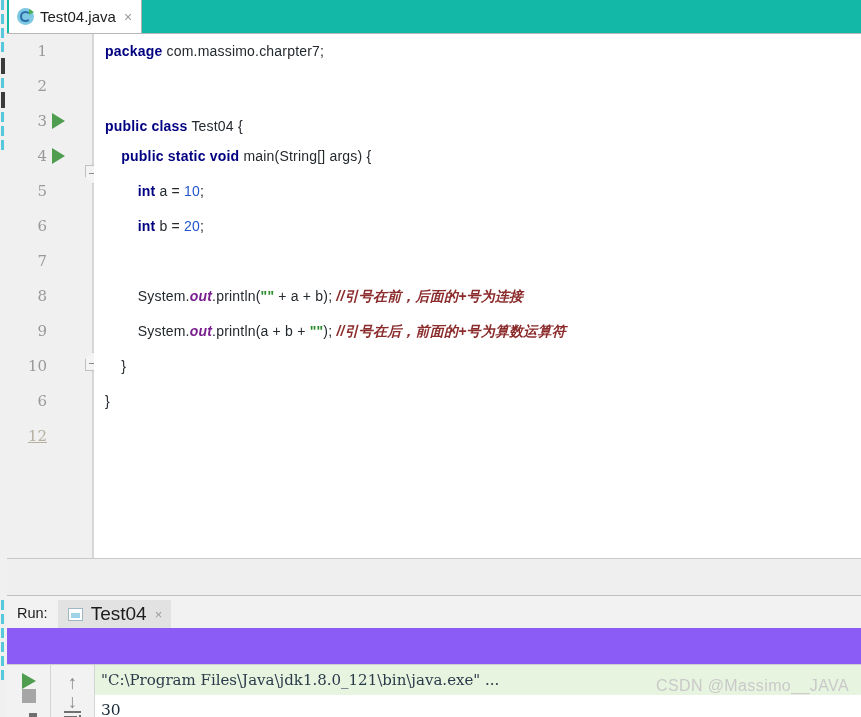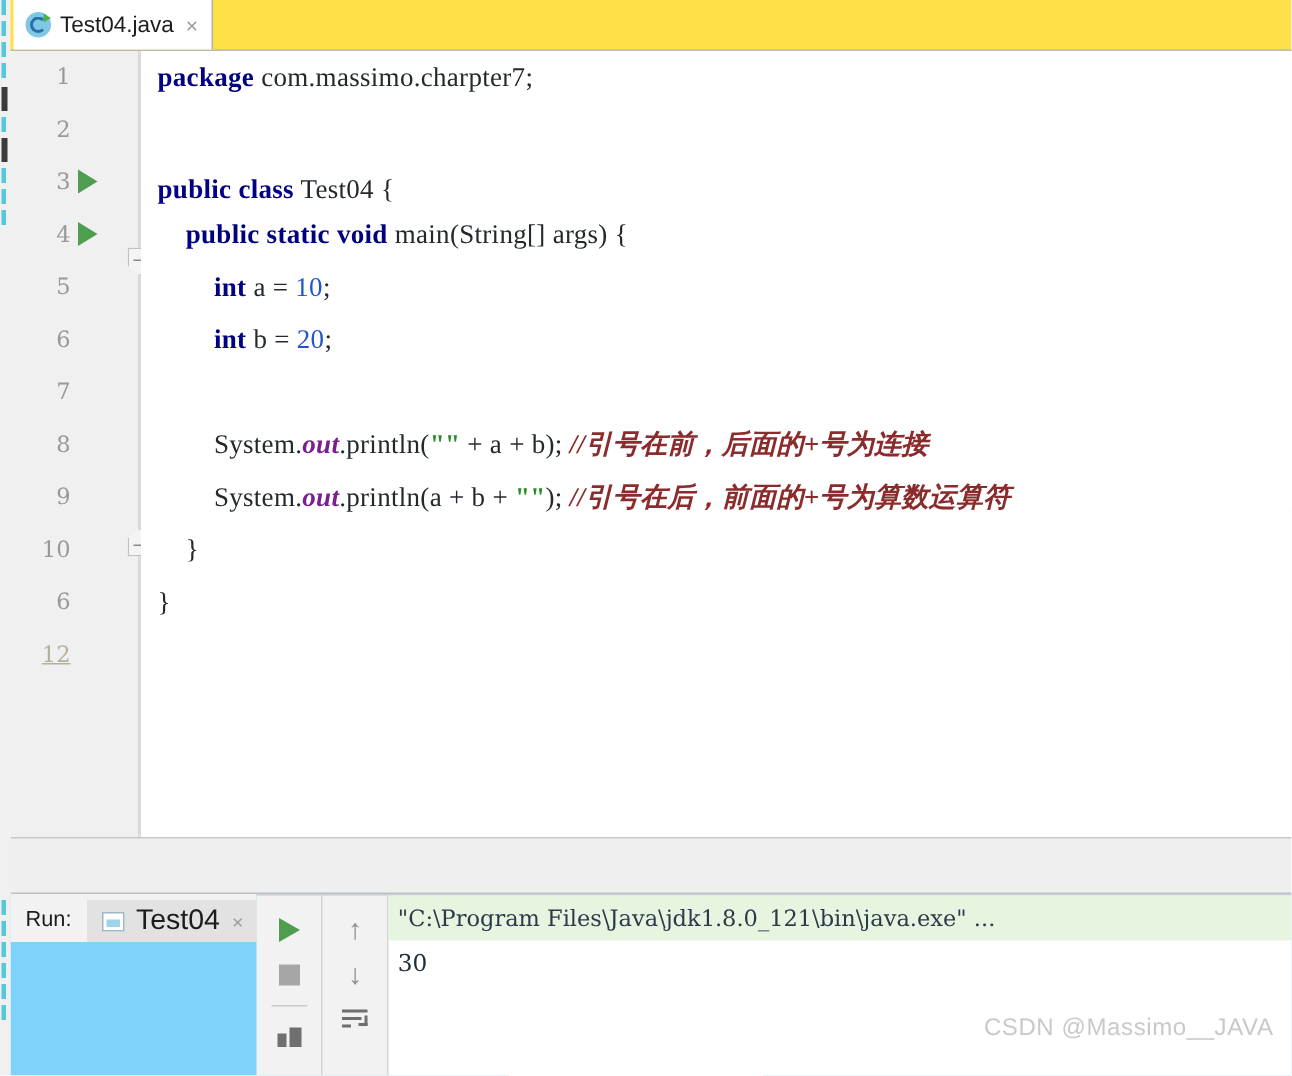--- a/index.html
+++ b/index.html
@@ -39,21 +39,21 @@
   .edge-strip .blk {
     position: absolute;
     left: 1px;
     width: 4px;
     background: #3b3b3b;
   }
 
   
   .tabbar {
     height: 33px;
-    background: #fde047;
+    background: #14b8a6;
     position: relative;
     flex: none;
     border-bottom: 1px solid #b8b8b8;
     padding-left: 31px;
   }
   .tab {
     position: absolute;
     left: 9px;
     top: 0;
     height: 33px;
@@ -181,22 +181,22 @@
     position: absolute;
     left: 4px; top: 8px;
     width: 9px; height: 1px;
     background: #8a8a8a;
   }
   .fold.up .bar { top: 11px; }
 
   .code-text {
     position: absolute;
     left: 11px;
-    font-family: Liberation Serif, serif;
-    font-size: 18px;
+    font-family: Liberation Sans, sans-serif;
+    font-size: 14px;
     color: #24292e;
     white-space: pre;
     letter-spacing: 0.2px;
   }
   .kw  { color: #000080; font-weight: bold; }
   .num { color: #2255cc; }
   .str { color: #2a8c2a; font-weight: bold; }
   .fld { color: #7a1f8f; font-style: italic; font-weight: bold; }
   .cmt { color: #8b2b2b; font-style: italic; font-weight: bold; }
 
@@ -207,25 +207,26 @@
     background: #efefef;
     border-top: 1px solid #c8c8c8;
     border-bottom: 1px solid #c0c0c0;
     margin-left: 7px;
   }
 
   
   .runpanel {
     flex: 1;
     position: relative;
-    background: #7dd3fc;
+    background: #8b5cf6;
     margin-left: 7px;
     display: flex;
-    flex-direction: row;
+    flex-direction: column;
     min-height: 0;
+    gap: 36px;
   }
   .run-header {
     height: 32px;
     flex: none;
     display: flex;
     align-items: flex-end;
     position: relative;
     background: #f2f2f2;
   }
   .run-label {

